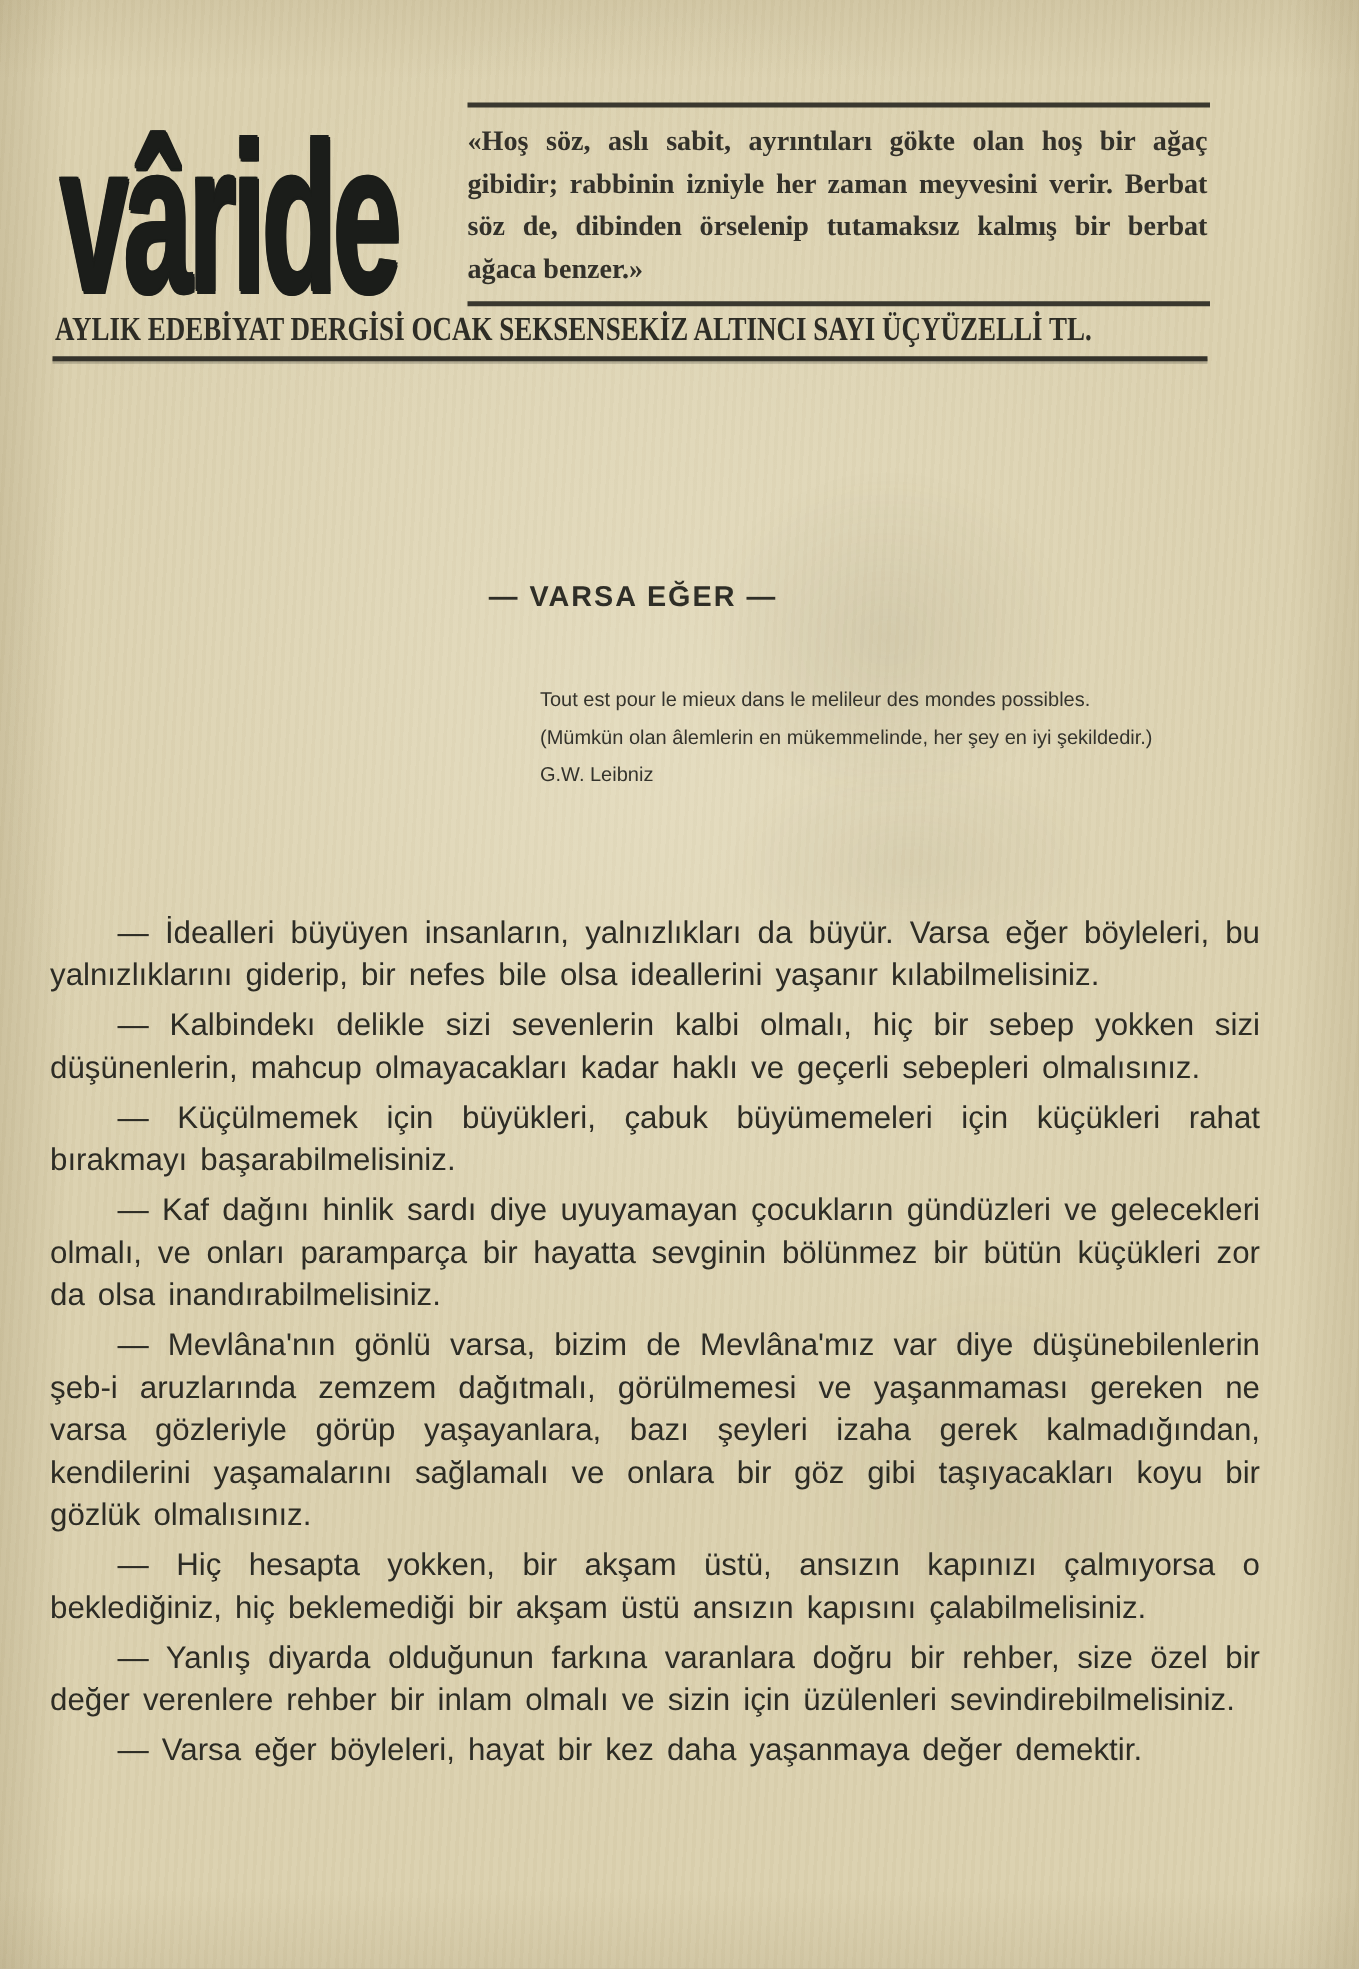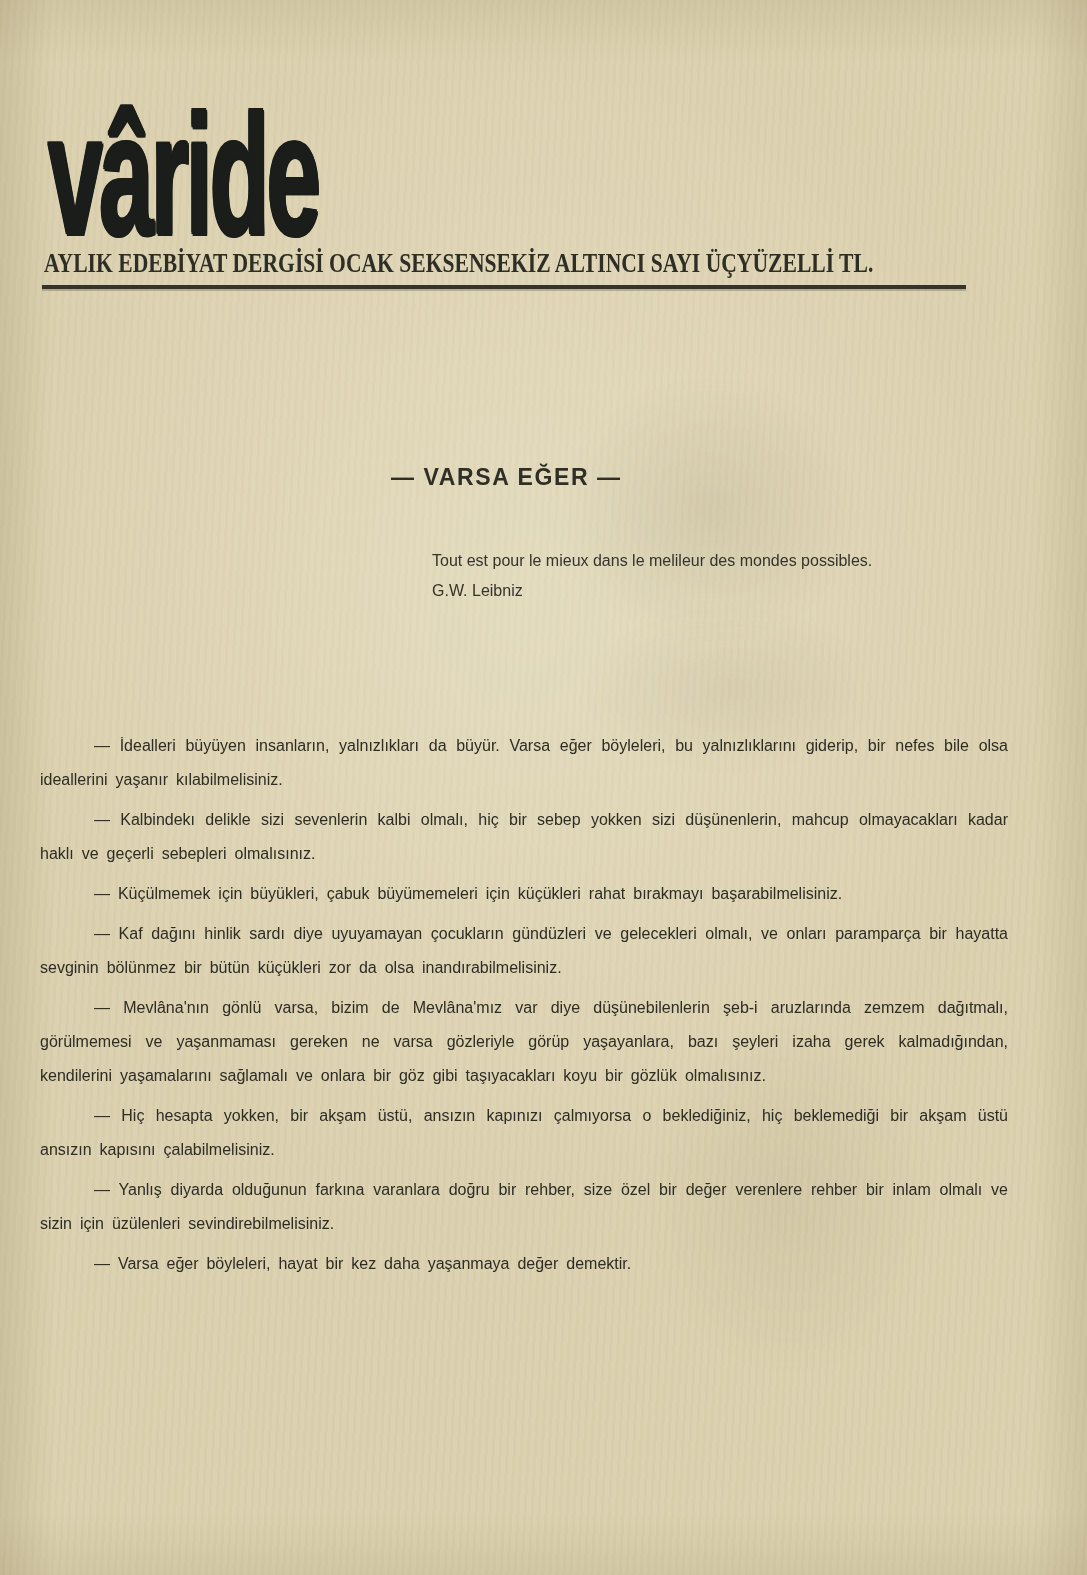--- a/index.html
+++ b/index.html
@@ -69,49 +69,51 @@
     font-size: 23px; font-weight: bold; letter-spacing: 1.6px; color: #2f2e27;
   }
   .epigraph {
     position: absolute; left: 432px; top: 548px; width: 566px;
     font-size: 16px; line-height: 26px; color: #34332c;
   }
   .epigraph p { margin: 0 0 4px 0; text-align: justify; }
   .epigraph .attribution { padding-right: 28px; margin-top: 2px; }
   .body-text {
     position: absolute; left: 40px; top: 729px; width: 968px;
-    font-size: 16px; line-height: 34px; color: #2d2c25;
+    font-size: 25px; line-height: 34px; color: #2d2c25;
   }
   .body-text p {
     margin: 6px 0 0 0; text-indent: 54px;
     text-align: justify; word-spacing: 3.5px;
   }
   .body-text p:first-child { margin-top: 0; }
 </style>
 </head>
 <body>
 
 <div class="page">
 
   <div class="smudge smudge-1"></div>
   <div class="smudge smudge-2"></div>
   <div class="smudge smudge-3"></div>
 
   <div class="masthead-title">vâride</div>
 
+  <div class="quote-box">«Hoş söz, aslı sabit, ayrıntıları gökte olan hoş bir ağaç gibidir; rabbinin izniyle her zaman meyvesini verir. Berbat söz de, dibinden örselenip tutamaksız kalmış bir berbat ağaca benzer.»</div>
 
   <div class="tagline">AYLIK EDEBİYAT DERGİSİ OCAK SEKSENSEKİZ ALTINCI SAYI ÜÇYÜZELLİ TL.</div>
 
   <div class="tagline-rule"></div>
 
 
   <div class="article-title">— VARSA EĞER —</div>
 
   <div class="epigraph">
     <p>Tout est pour le mieux dans le melileur des mondes possibles.</p>
+    <p>(Mümkün olan âlemlerin en  mükemmelinde, her şey en iyi şekildedir.)</p>
     <p class="attribution">G.W. Leibniz</p>
   </div>
 
   <div class="body-text">
     <p>— İdealleri büyüyen insanların, yalnızlıkları da büyür. Varsa eğer böyleleri, bu yalnızlıklarını giderip, bir nefes bile olsa ideallerini yaşanır kılabilmelisiniz.</p>
     <p>— Kalbindekı delikle sizi sevenlerin kalbi olmalı, hiç bir sebep yokken sizi düşünenlerin, mahcup olmayacakları kadar haklı ve geçerli sebepleri olmalısınız.</p>
     <p>— Küçülmemek için büyükleri, çabuk büyümemeleri için küçükleri rahat bırakmayı başarabilmelisiniz.</p>
     <p>— Kaf dağını hinlik sardı diye uyuyamayan çocukların gündüzleri ve gelecekleri olmalı, ve onları paramparça bir hayatta sevginin bölünmez bir bütün küçükleri zor da olsa inandırabilmelisiniz.</p>
     <p>— Mevlâna'nın gönlü varsa, bizim de Mevlâna'mız var diye düşünebilenlerin şeb-i aruzlarında zemzem dağıtmalı, görülmemesi ve yaşanmaması gereken ne varsa gözleriyle görüp yaşayanlara, bazı şeyleri izaha gerek kalmadığından, kendilerini yaşamalarını sağlamalı ve onlara bir göz gibi taşıyacakları koyu bir gözlük olmalısınız.</p>
     <p>— Hiç hesapta yokken, bir akşam üstü, ansızın kapınızı çalmıyorsa o beklediğiniz, hiç beklemediği bir akşam üstü ansızın kapısını çalabilmelisiniz.</p>

